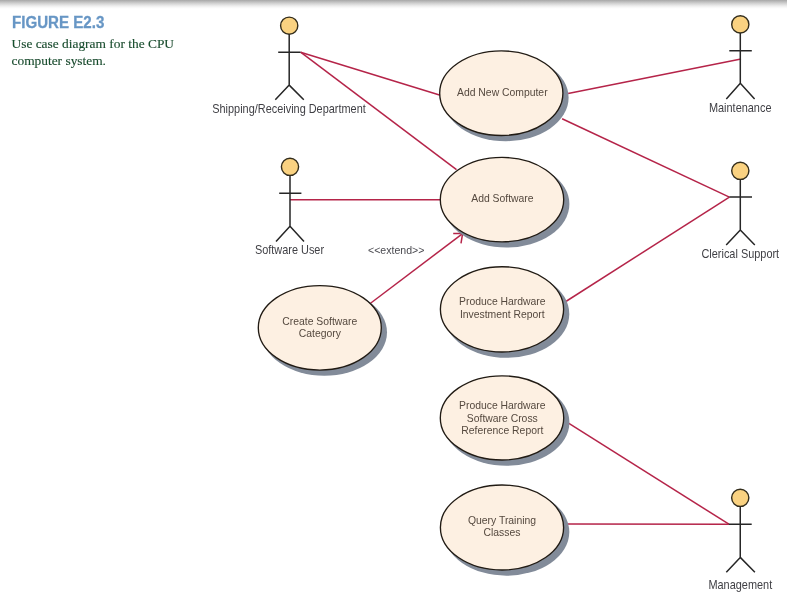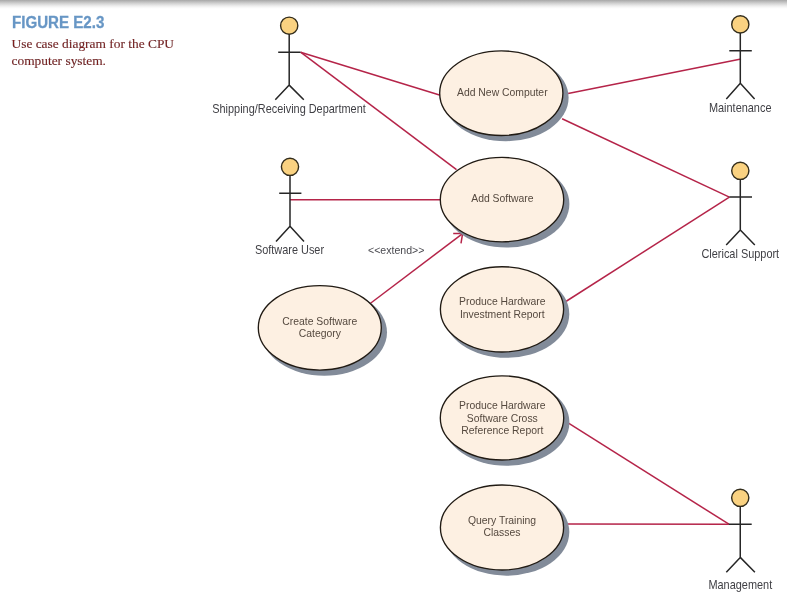--- a/index.html
+++ b/index.html
@@ -10,21 +10,21 @@
   #topfade{position:absolute;left:0;top:0;width:787px;height:9px;
            background:linear-gradient(to bottom,#a7a7a7 0%,#bcbcbc 18%,#d6d6d6 42%,
                        #ededed 66%,#fafafa 86%,#ffffff 100%);}
 
   #fignum{position:absolute;left:12px;top:12.5px;font-weight:bold;font-size:16.8px;
           letter-spacing:0;color:#6796c5;-webkit-text-stroke:0.3px #6796c5;
           transform:scaleX(0.9);transform-origin:left top;white-space:nowrap;}
 
   #figcap{position:absolute;left:11.5px;top:36px;width:180px;
           font-family:"Liberation Serif",serif;font-size:13.4px;line-height:16.7px;
-          color:#7f1d1d;-webkit-text-stroke:0.13px #26262b;}
+          color:#14532d;-webkit-text-stroke:0.13px #26262b;}
 
   svg#diagram{position:absolute;left:0;top:0;}
   .assoc line{stroke:#b52449;stroke-width:1.5;}
   .arrowhead{fill:none;stroke:#b52449;stroke-width:1.5;stroke-linejoin:miter;}
   ellipse.uc{fill:#fdf0e2;stroke:#211b14;stroke-width:1.35;}
   ellipse.shadow{fill:#828b99;stroke:none;}
   text.uct{fill:#55493f;font-family:"Liberation Sans",sans-serif;font-size:11px;text-anchor:middle;}
   circle.head{fill:#fad281;stroke:#332d1c;stroke-width:1.4;}
   path.limb{fill:none;stroke:#262626;stroke-width:1.5;}
   text.alabel{fill:#3f3f44;font-family:"Liberation Sans",sans-serif;font-size:12px;text-anchor:middle;}

